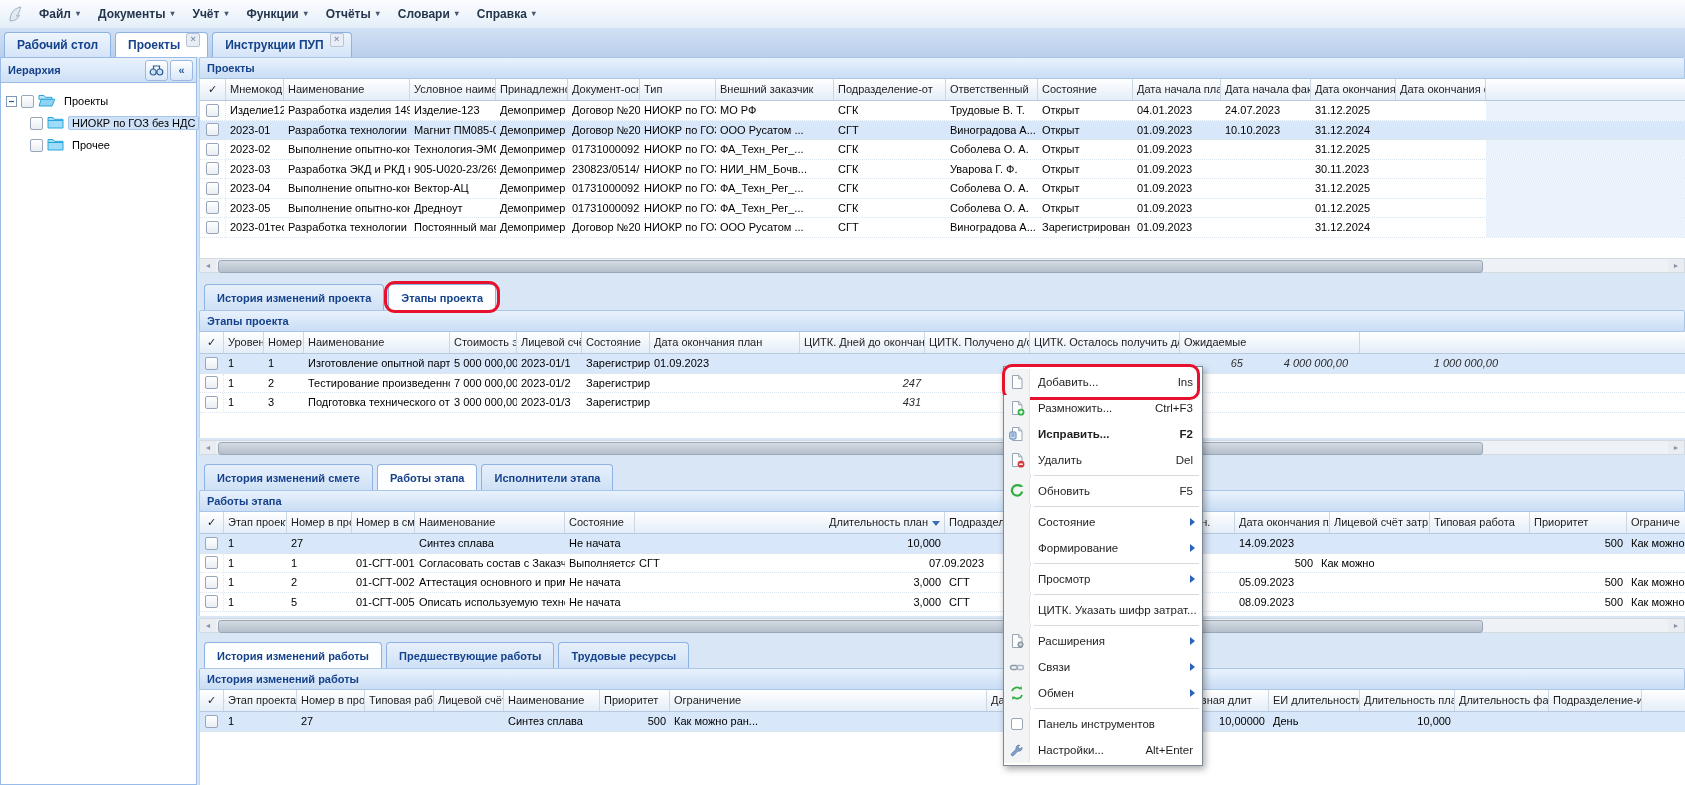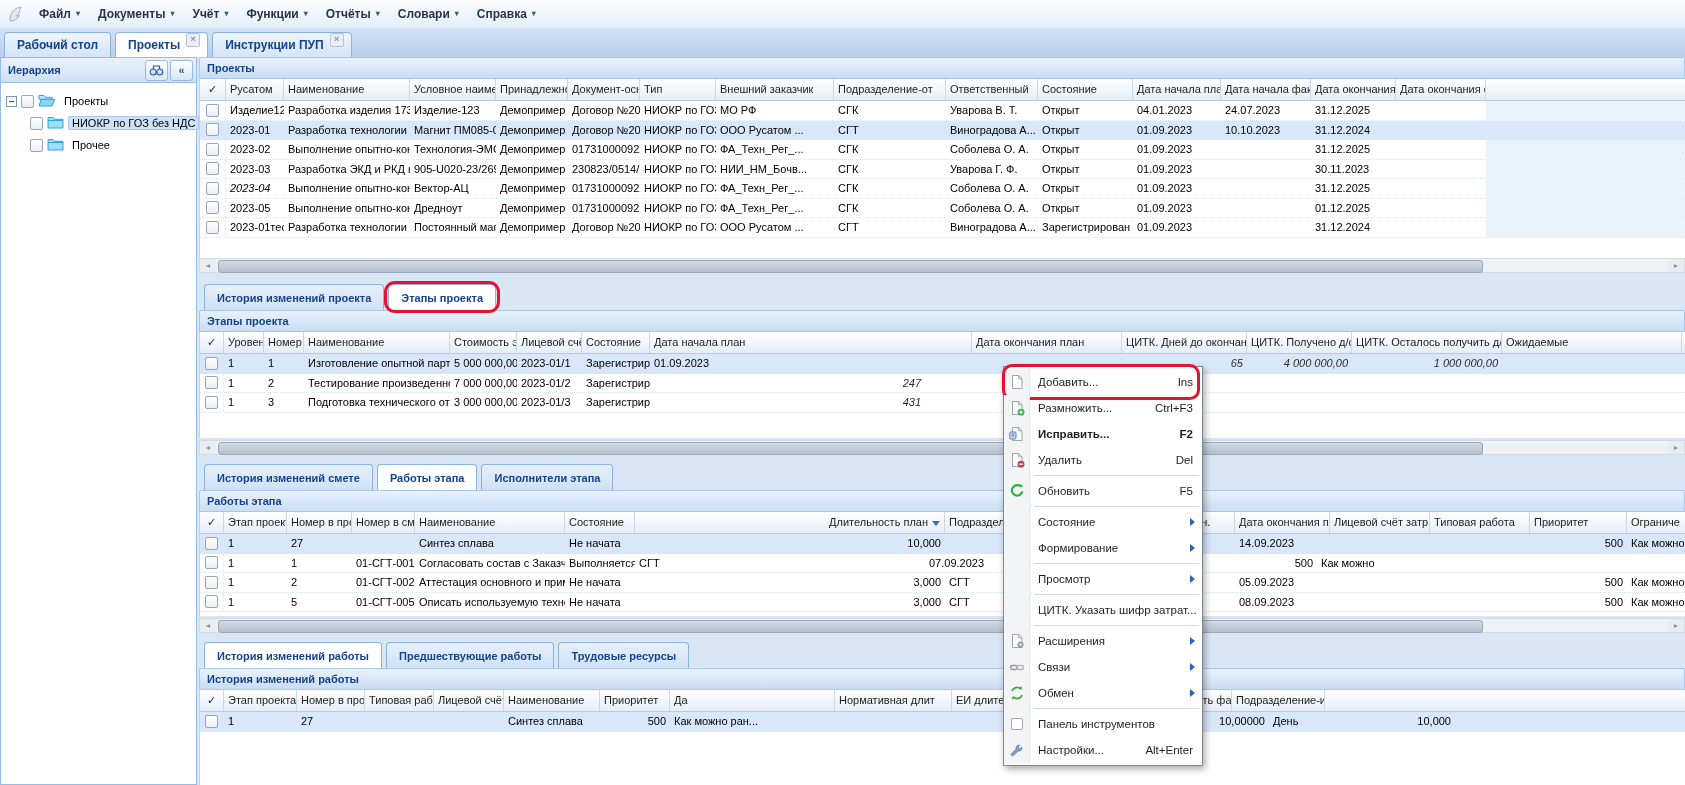--- a/index.html
+++ b/index.html
@@ -208,49 +208,49 @@
   </div>
 
   <div class="panel-head" id="projects-head">
       <span>Проекты</span>
     </div>
   <div class="grid" id="projects-grid">
       <div class="g-head">
         <div class="g-cbcol g-hcell" style="width: 26px; padding: 0px;">
           <span>✓</span>
         </div>
-        <div class="g-hcell" style="width: 58px;"><span>Русатом</span></div>
+        <div class="g-hcell" style="width: 58px;"><span>Мнемокод</span></div>
         <div class="g-hcell" style="width: 126px;"><span>Наименование</span></div>
         <div class="g-hcell" style="width: 86px;"><span>Условное наименова</span></div>
         <div class="g-hcell" style="width: 72px;"><span>Принадлежность</span></div>
         <div class="g-hcell" style="width: 72px;"><span>Документ-основан</span></div>
         <div class="g-hcell" style="width: 76px;"><span>Тип</span></div>
         <div class="g-hcell" style="width: 118px;"><span>Внешний заказчик</span></div>
         <div class="g-hcell" style="width: 112px;"><span>Подразделение-от</span></div>
         <div class="g-hcell" style="width: 92px;"><span>Ответственный</span></div>
         <div class="g-hcell" style="width: 95px;"><span>Состояние</span></div>
         <div class="g-hcell" style="width: 88px;"><span>Дата начала план.</span></div>
         <div class="g-hcell" style="width: 90px;"><span>Дата начала факт.</span></div>
         <div class="g-hcell" style="width: 85px;"><span>Дата окончания пл</span></div>
         <div class="g-hcell" style="width: 90px;"><span>Дата окончания ф</span></div>
         <div class="g-hfill"></div>
       </div>
       <div class="g-row">
         <div class="g-cbcol" style="width: 26px;">
           <span class="cbx"></span>
         </div>
         <div class="g-cell" style="width: 58px;">Изделие123</div>
-        <div class="g-cell" style="width: 126px;">Разработка изделия 173</div>
+        <div class="g-cell" style="width: 126px;">Разработка изделия 149</div>
         <div class="g-cell" style="width: 86px;">Изделие-123</div>
         <div class="g-cell" style="width: 72px;">Демопример</div>
         <div class="g-cell" style="width: 72px;">Договор №202...</div>
         <div class="g-cell" style="width: 76px;">НИОКР по ГОЗ ...</div>
         <div class="g-cell" style="width: 118px;">МО РФ</div>
         <div class="g-cell" style="width: 112px;">СГК</div>
-        <div class="g-cell" style="width: 92px;">Уварова В. Т.</div>
+        <div class="g-cell" style="width: 92px;">Трудовые В. Т.</div>
         <div class="g-cell" style="width: 95px;">Открыт</div>
         <div class="g-cell" style="width: 88px;">04.01.2023</div>
         <div class="g-cell" style="width: 90px;">24.07.2023</div>
         <div class="g-cell" style="width: 85px;">31.12.2025</div>
         <div class="g-cell" style="width: 90px;"></div>
         <div class="g-cell fillc" style="background: rgb(234, 242, 252);"></div>
       </div>
       <div class="g-row sel">
         <div class="g-cbcol" style="width: 26px;">
           <span class="cbx"></span>
@@ -308,21 +308,21 @@
         <div class="g-cell" style="width: 88px;">01.09.2023</div>
         <div class="g-cell" style="width: 90px;"></div>
         <div class="g-cell" style="width: 85px;">30.11.2023</div>
         <div class="g-cell" style="width: 90px;"></div>
         <div class="g-cell fillc" style="background: rgb(234, 242, 252);"></div>
       </div>
       <div class="g-row">
         <div class="g-cbcol" style="width: 26px;">
           <span class="cbx"></span>
         </div>
-        <div class="g-cell" style="width: 58px; font-style: italic;">2023-04</div>
+        <div class="g-cell" style="width: 58px;">2023-04</div>
         <div class="g-cell" style="width: 126px;">Выполнение опытно-конс...</div>
         <div class="g-cell" style="width: 86px;">Вектор-АЦ</div>
         <div class="g-cell" style="width: 72px;">Демопример</div>
         <div class="g-cell" style="width: 72px;">017310000922...</div>
         <div class="g-cell" style="width: 76px;">НИОКР по ГОЗ ...</div>
         <div class="g-cell" style="width: 118px;">ФА_Техн_Рег_...</div>
         <div class="g-cell" style="width: 112px;">СГК</div>
         <div class="g-cell" style="width: 92px;">Соболева О. А.</div>
         <div class="g-cell" style="width: 95px;">Открыт</div>
         <div class="g-cell" style="width: 88px;">01.09.2023</div>
@@ -395,21 +395,20 @@
       <div class="g-head">
         <div class="g-cbcol g-hcell" style="width: 24px; padding: 0px;">
           <span>✓</span>
         </div>
         <div class="g-hcell" style="width: 40px;"><span>Уровень</span></div>
         <div class="g-hcell" style="width: 40px;"><span>Номер</span></div>
         <div class="g-hcell" style="width: 146px;"><span>Наименование</span></div>
         <div class="g-hcell" style="width: 67px;"><span>Стоимость этапа</span></div>
         <div class="g-hcell" style="width: 65px;"><span>Лицевой счёт затрат.</span></div>
         <div class="g-hcell" style="width: 68px;"><span>Состояние</span></div>
-        <div class="g-hcell" style="width: 322px;"><span>Дата начала план</span></div>
         <div class="g-hcell" style="width: 150px;"><span>Дата окончания план</span></div>
         <div class="g-hcell" style="width: 125px;"><span>ЦИТК. Дней до окончания</span></div>
         <div class="g-hcell" style="width: 105px;"><span>ЦИТК. Получено д/с</span></div>
         <div class="g-hcell" style="width: 150px;"><span>ЦИТК. Осталось получить д/с</span></div>
         <div class="g-hcell" style="width: 180px;"><span>Ожидаемые</span></div>
         <div class="g-hfill"></div>
       </div>
       <div class="g-row sel">
         <div class="g-cbcol" style="width: 24px;">
           <span class="cbx"></span>
@@ -603,20 +602,21 @@
       <div class="g-head">
         <div class="g-cbcol g-hcell" style="width: 24px; padding: 0px;">
           <span>✓</span>
         </div>
         <div class="g-hcell" style="width: 73px;"><span>Этап проекта</span></div>
         <div class="g-hcell" style="width: 68px;"><span>Номер в проекте</span></div>
         <div class="g-hcell" style="width: 69px;"><span>Типовая работа</span></div>
         <div class="g-hcell" style="width: 70px;"><span>Лицевой счёт затр</span></div>
         <div class="g-hcell" style="width: 96px;"><span>Наименование</span></div>
         <div class="g-hcell" style="width: 70px;"><span>Приоритет</span></div>
+        <div class="g-hcell" style="width: 317px;"><span>Ограничение</span></div>
         <div class="g-hcell" style="width: 165px;"><span>Да</span></div>
         <div class="g-hcell" style="width: 117px;"><span>Нормативная длит</span></div>
         <div class="g-hcell" style="width: 91px;"><span>ЕИ длительности</span></div>
         <div class="g-hcell" style="width: 95px;"><span>Длительность пла</span></div>
         <div class="g-hcell" style="width: 94px;"><span>Длительность фак</span></div>
         <div class="g-hcell" style="width: 93px;"><span>Подразделение-ис</span></div>
         <div class="g-hfill"></div>
       </div>
       <div class="g-row sel">
         <div class="g-cbcol" style="width: 24px;">

